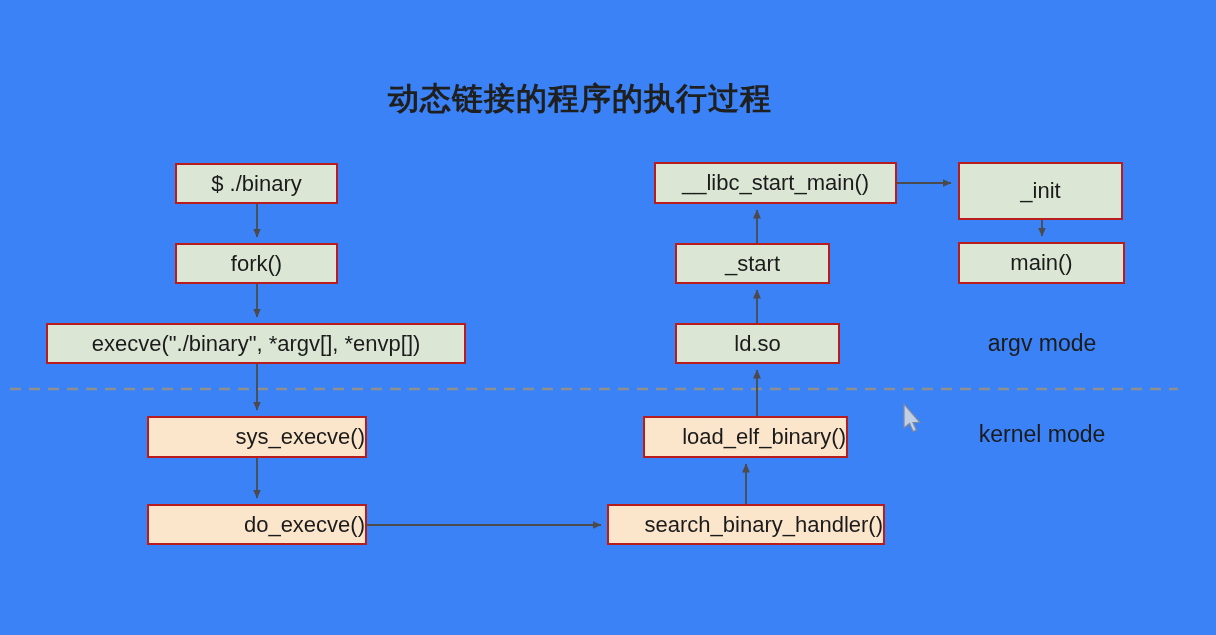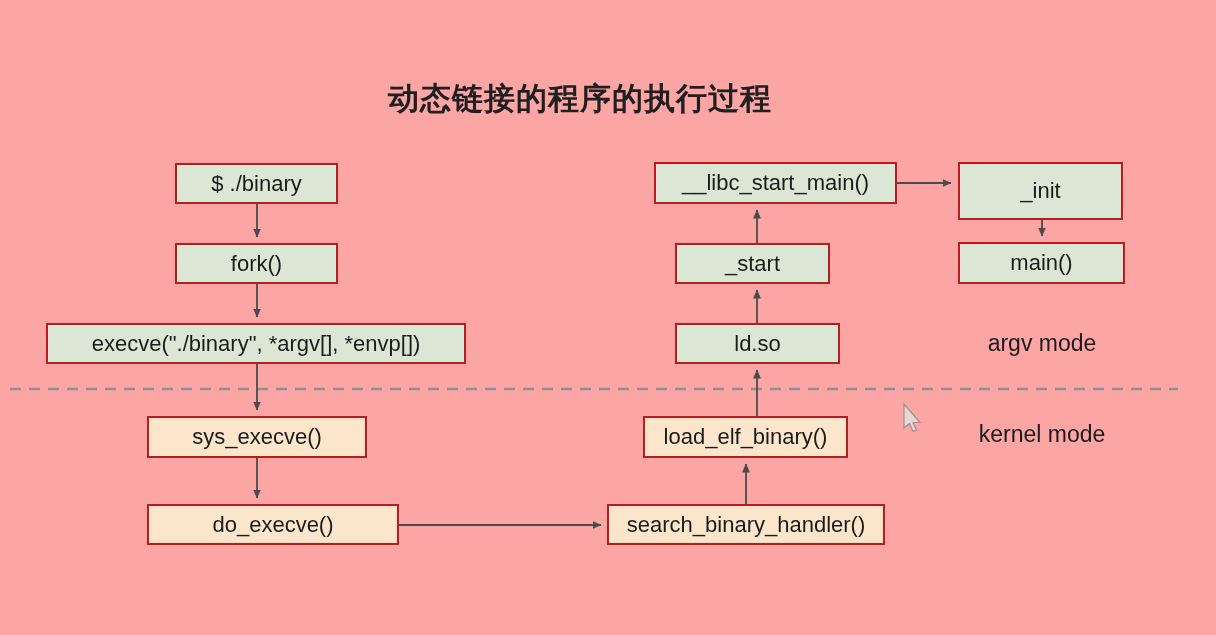--- a/index.html
+++ b/index.html
@@ -1,36 +1,36 @@
 <!DOCTYPE html>
 <html><head>
 <meta charset="utf-8">
 <style>
   html,body{margin:0;padding:0;}
   body{font-family:"Liberation Sans","DejaVu Sans",sans-serif;background:#ffffff;}
   #canvas{
-    position:relative;width:1216px;height:635px;background:#fca5a5;overflow:hidden;
+    position:relative;width:1216px;height:635px;background:#3b82f6;overflow:hidden;
   }
   .title{
     position:absolute;left:0;top:78px;width:1160px;text-align:center;
     font-size:31px;font-weight:600;color:#1f1f1f;letter-spacing:1px;
   }
   .node{
     position:absolute;display:flex;align-items:center;justify-content:center;
     border:2px solid #b91c1c;font-size:22px;color:#1b1b1b;box-sizing:border-box;
     white-space:nowrap;
   }
   .user-box{background:#dbe7d4;}
-  .kernel-box{background:#fbe5cb;}
+  .kernel-box{background:#fbe5cb;justify-content:flex-end;}
   
   #node-binary{left:175px;top:163px;width:163px;height:41px;}
   #node-fork{left:175px;top:243px;width:163px;height:41px;}
   #node-execve{left:46px;top:323px;width:420px;height:41px;}
   #node-sys-execve{left:147px;top:416px;width:220px;height:42px;}
-  #node-do-execve{left:147px;top:504px;width:252px;height:41px;}
+  #node-do-execve{left:147px;top:504px;width:220px;height:41px;}
   #node-search-binary-handler{left:607px;top:504px;width:278px;height:41px;}
   #node-load-elf-binary{left:643px;top:416px;width:205px;height:42px;}
   #node-ld-so{left:675px;top:323px;width:165px;height:41px;}
   #node-start{left:675px;top:243px;width:155px;height:41px;}
   #node-libc-start-main{left:654px;top:162px;width:243px;height:42px;}
   #node-init{left:958px;top:162px;width:165px;height:58px;}
   #node-main{left:958px;top:242px;width:167px;height:42px;}
   .mode-label{
     position:absolute;font-size:23px;color:#1b1b1b;text-align:center;width:170px;
   }

